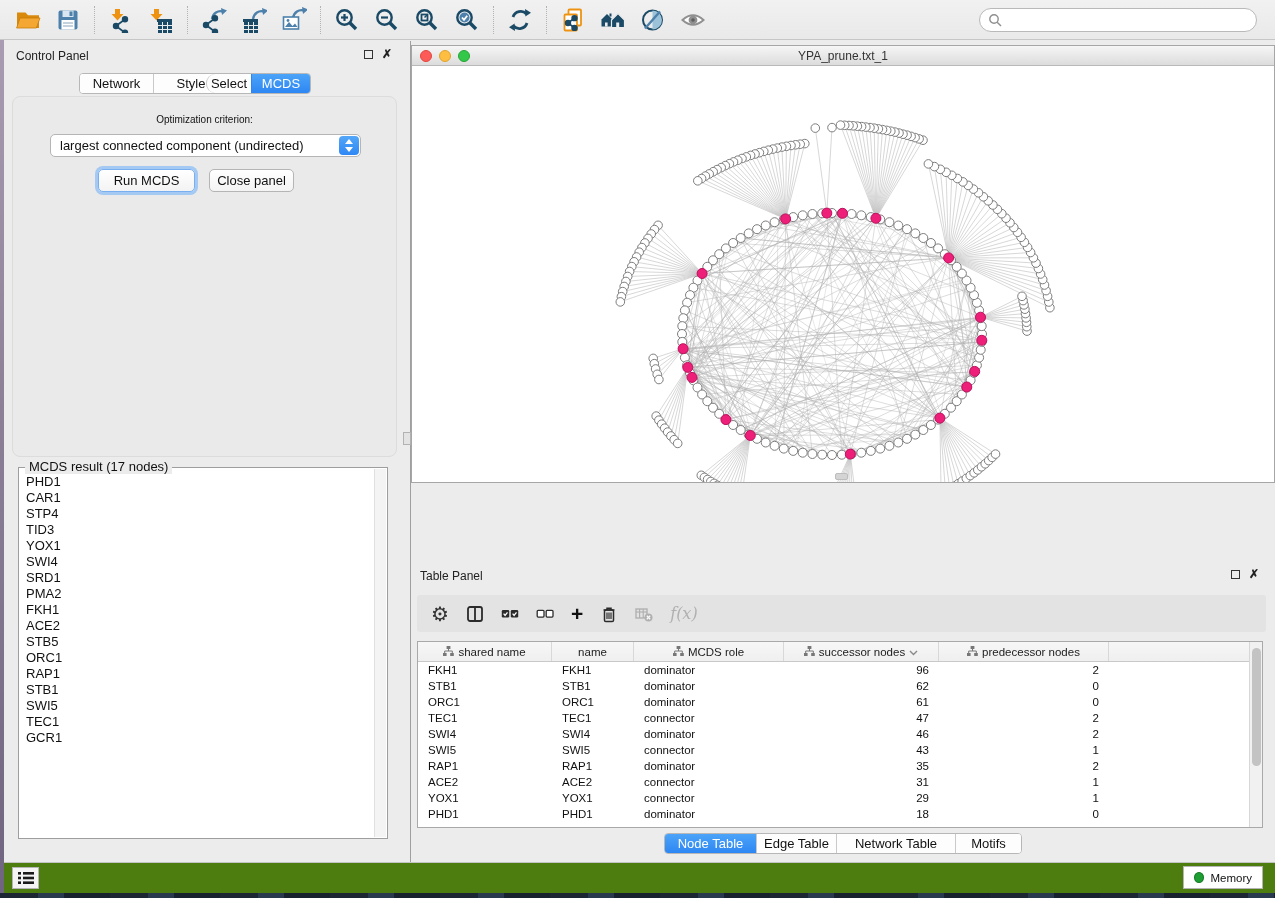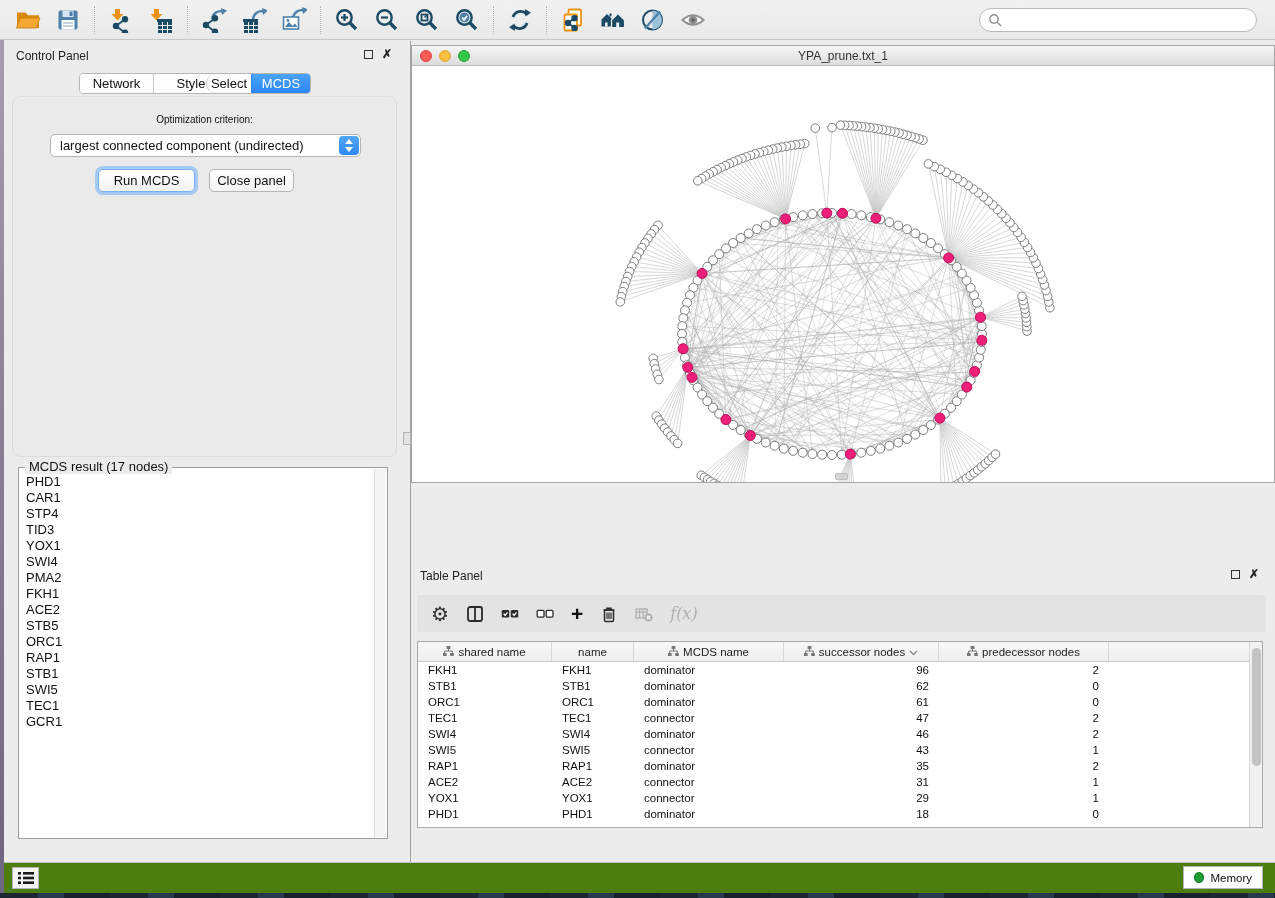--- a/index.html
+++ b/index.html
@@ -318,20 +318,21 @@
 
     <div class="abs" id="mcds-fieldset">
       <span id="mcds-legend">MCDS result (17 nodes)</span>
       <div id="mcds-list">
           <div class="list-item">PHD1</div>
           <div class="list-item">CAR1</div>
           <div class="list-item">STP4</div>
           <div class="list-item">TID3</div>
           <div class="list-item">YOX1</div>
           <div class="list-item">SWI4</div>
+          <div class="list-item">SRD1</div>
           <div class="list-item">PMA2</div>
           <div class="list-item">FKH1</div>
           <div class="list-item">ACE2</div>
           <div class="list-item">STB5</div>
           <div class="list-item">ORC1</div>
           <div class="list-item">RAP1</div>
           <div class="list-item">STB1</div>
           <div class="list-item">SWI5</div>
           <div class="list-item">TEC1</div>
           <div class="list-item">GCR1</div>
@@ -1152,21 +1153,21 @@
           <div class="th" style="width: 82px;">
             <span>name</span>
           </div>
           <div class="th" style="width: 150px;">
             <span><svg width="11" height="10" viewBox="0 0 11 10">
                 <rect x="3.6" y="0" width="3.8" height="3" fill="#777"></rect>
                 <path d="M5.5 3 v2 M1.7 7 v-2 h7.6 v2" stroke="#777" fill="none" stroke-width="1"></path>
                 <rect x="0" y="7" width="3.6" height="3" fill="#777"></rect>
                 <rect x="7.2" y="7" width="3.6" height="3" fill="#777"></rect>
               </svg></span>
-            <span>MCDS name</span>
+            <span>MCDS role</span>
           </div>
           <div class="th" style="width: 155px;">
             <span><svg width="11" height="10" viewBox="0 0 11 10">
                 <rect x="3.6" y="0" width="3.8" height="3" fill="#777"></rect>
                 <path d="M5.5 3 v2 M1.7 7 v-2 h7.6 v2" stroke="#777" fill="none" stroke-width="1"></path>
                 <rect x="0" y="7" width="3.6" height="3" fill="#777"></rect>
                 <rect x="7.2" y="7" width="3.6" height="3" fill="#777"></rect>
               </svg></span>
             <span>successor nodes</span>
             <span><svg width="9" height="6" viewBox="0 0 9 6">
@@ -1254,20 +1255,26 @@
             <div class="td" style="width: 150px;">dominator</div>
             <div class="td num" style="width: 155px;">18</div>
             <div class="td num" style="width: 170px;">0</div>
           </div>
         </div>
       <div id="tbl-scroll">
           <div id="tbl-thumb"></div>
         </div>
     </div>
 
+    <div class="segtabs" id="bottom-tabs" style="left:50%; transform:translateX(-50%);">
+        <div class="seg sel" style="width: 91px;">Node Table</div>
+        <div class="seg" style="width: 80px;">Edge Table</div>
+        <div class="seg" style="width: 119px;">Network Table</div>
+        <div class="seg" style="width: 66px;">Motifs</div>
+      </div>
   </div>
 
   <div class="abs" id="statusbar">
     <div class="abs" id="list-btn">
       <svg width="16" height="14" viewBox="0 0 16 14">
         <rect x="0" y="1" width="3" height="2.6" fill="#1a1a1a"></rect>
           <rect x="5" y="1" width="11" height="2.6" fill="#1a1a1a"></rect>
         <rect x="0" y="5.7" width="3" height="2.6" fill="#1a1a1a"></rect>
           <rect x="5" y="5.7" width="11" height="2.6" fill="#1a1a1a"></rect>
         <rect x="0" y="10.4" width="3" height="2.6" fill="#1a1a1a"></rect>

